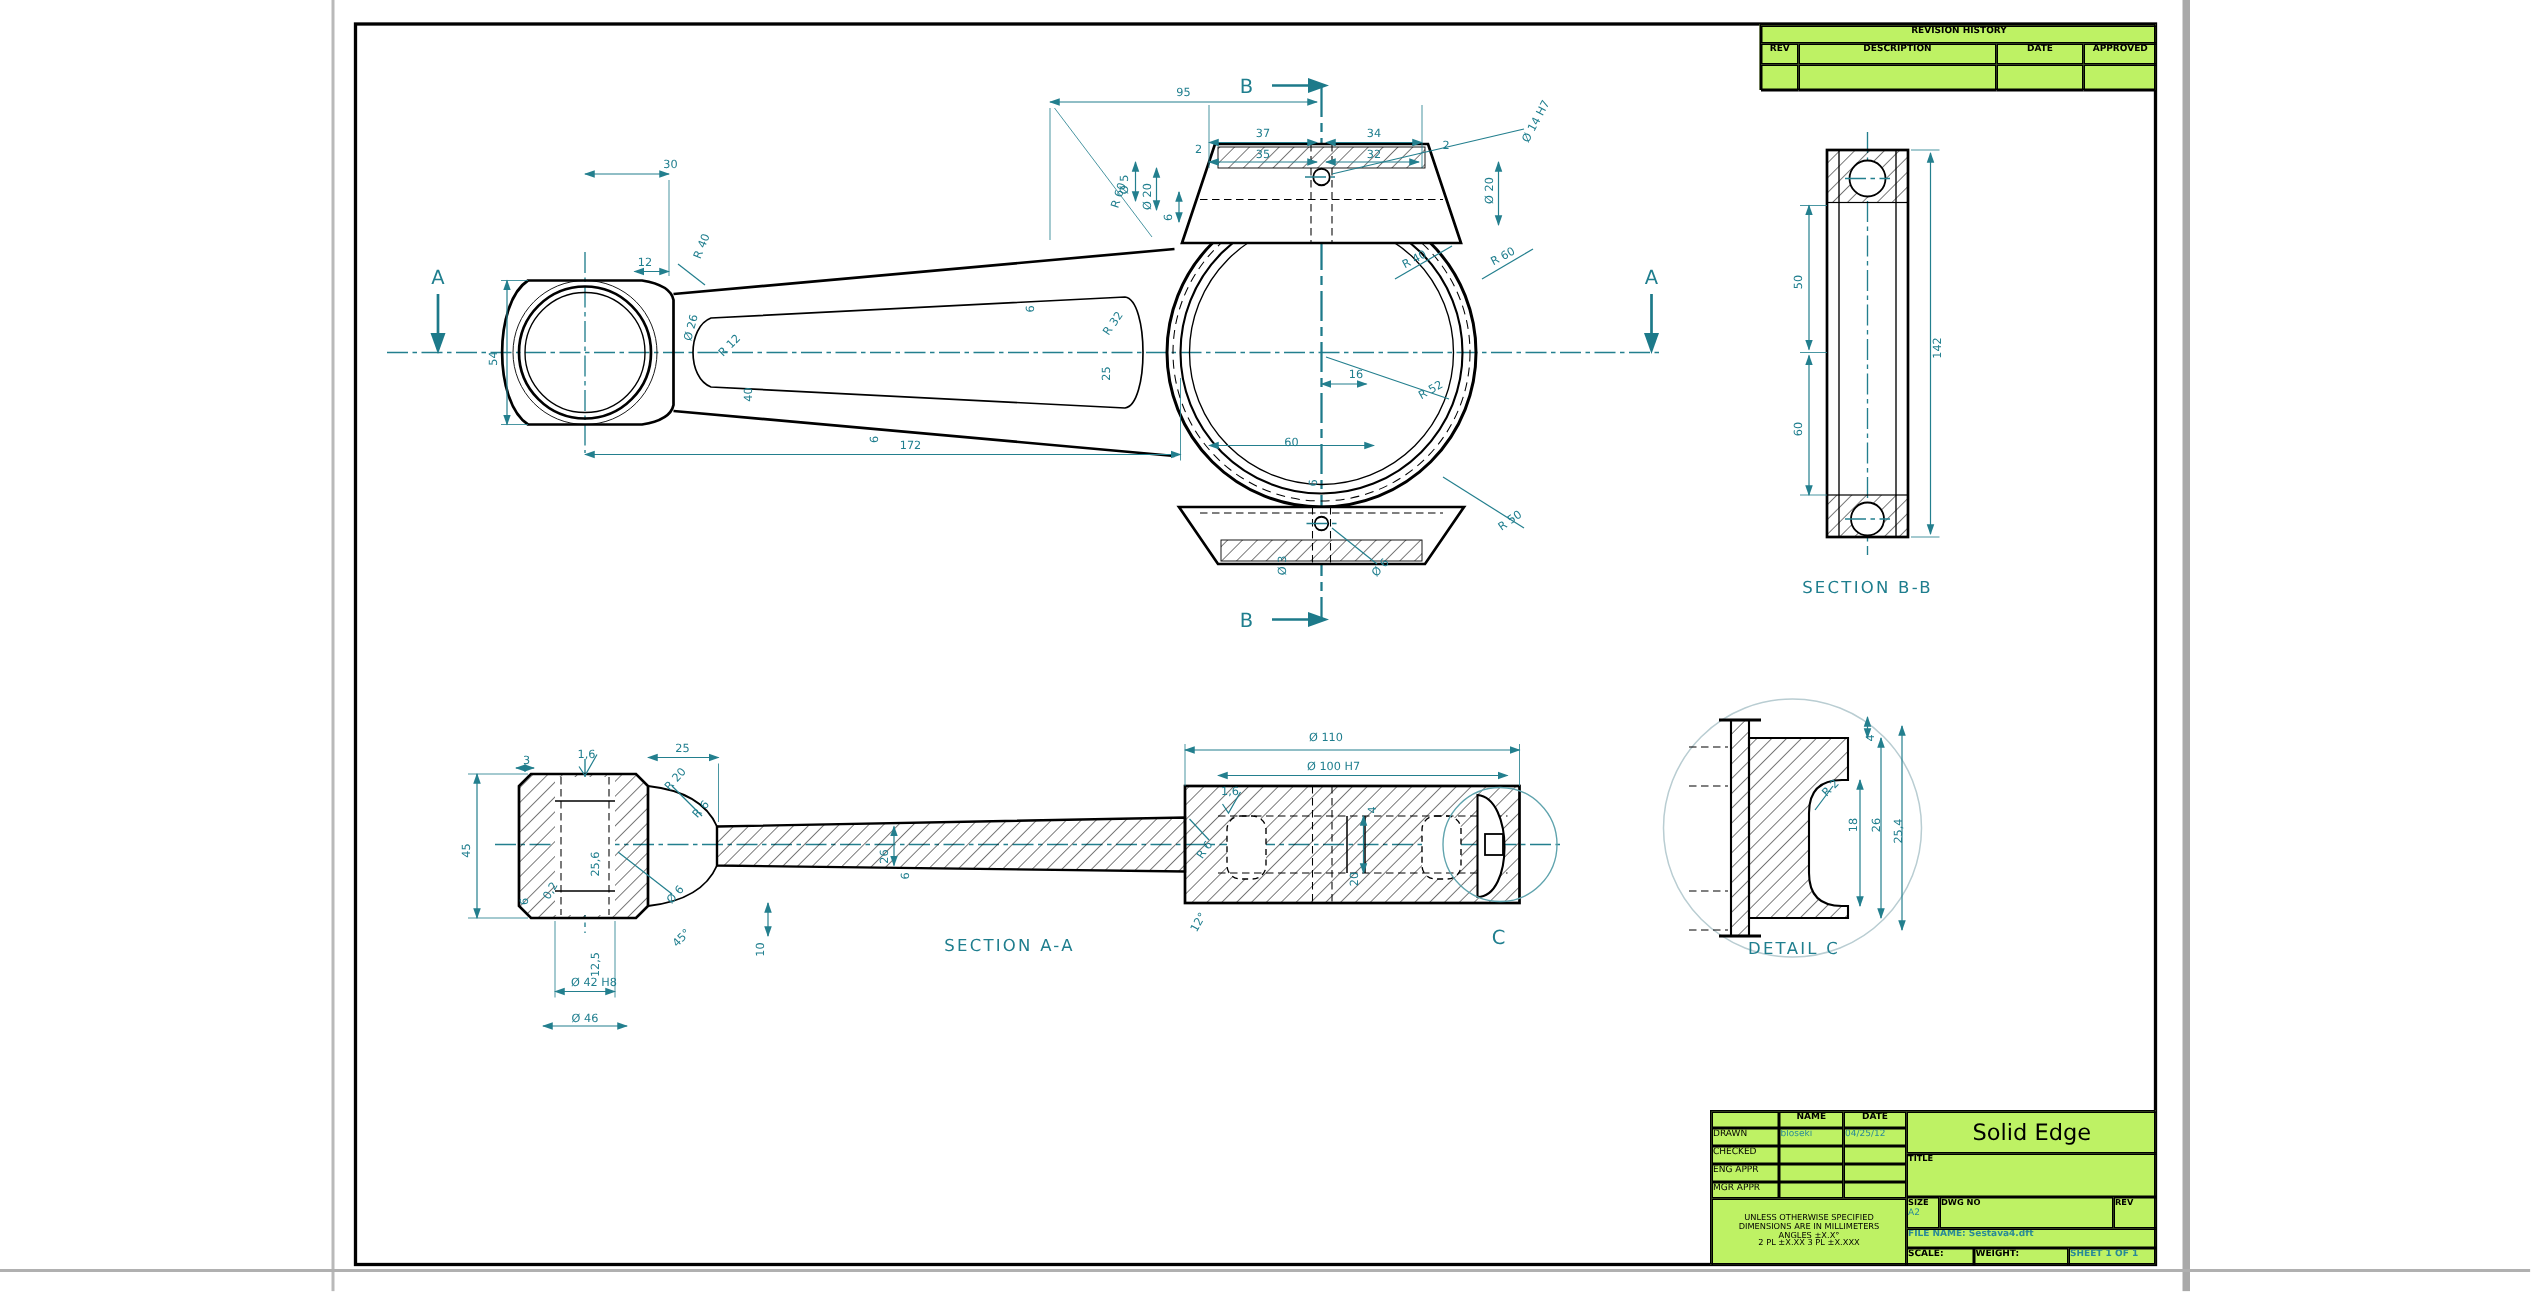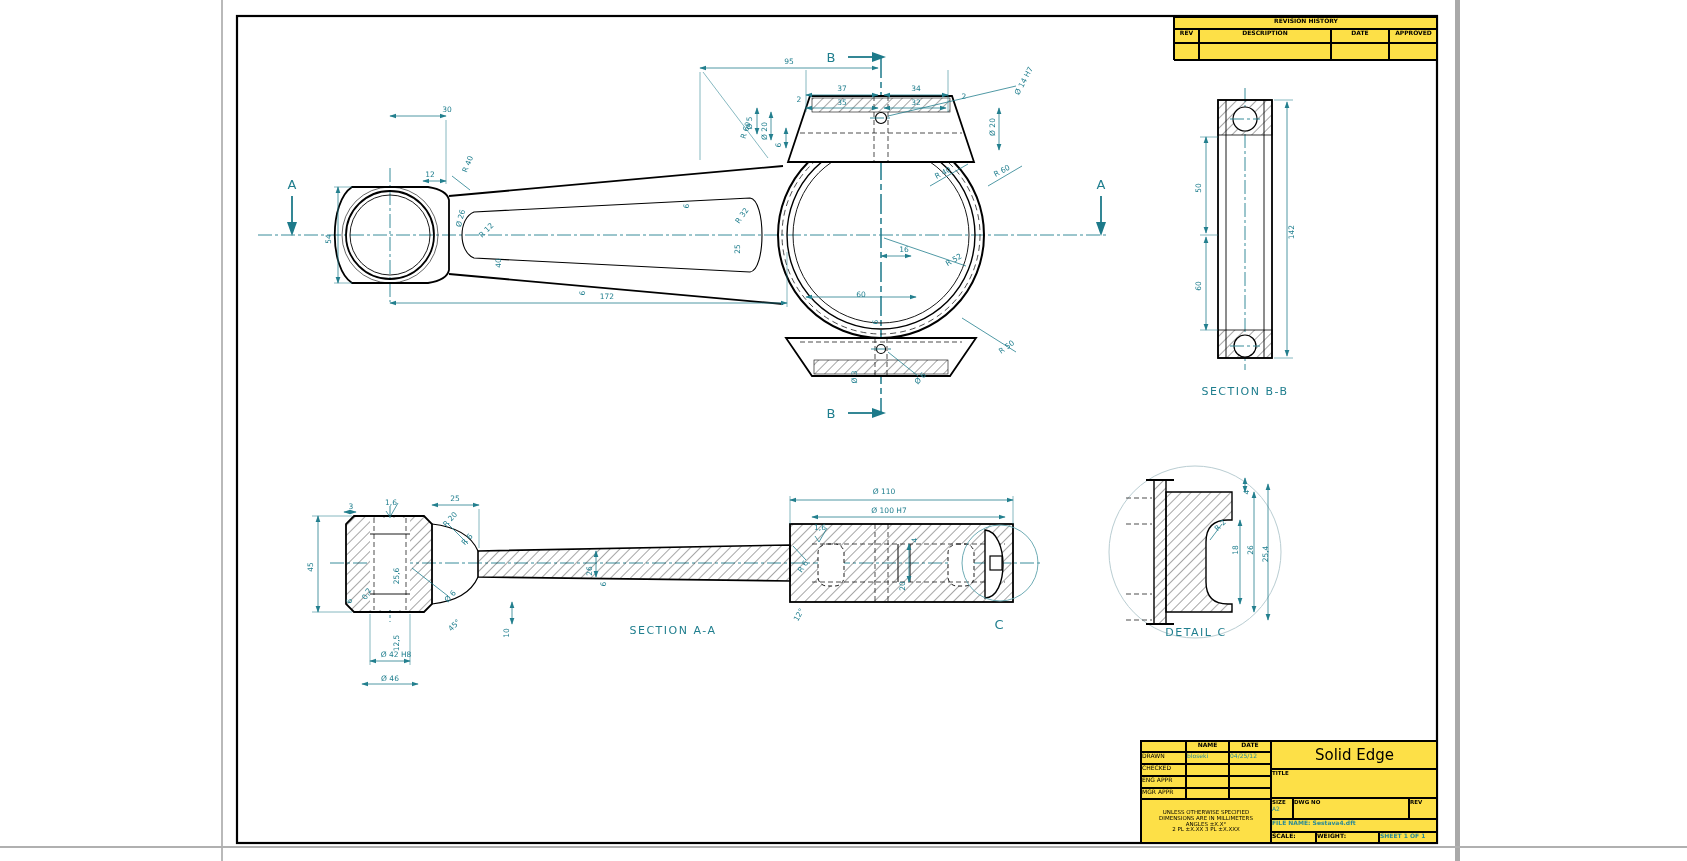--- a/index.html
+++ b/index.html
@@ -15,21 +15,21 @@
   .cls{stroke:#1d7a8a;stroke-width:1.5;fill:none;stroke-dasharray:20 4 6 4;}
   .dimline{stroke:#237f8e;stroke-width:0.8;fill:none;}
   .extline{stroke:#237f8e;stroke-width:0.55;fill:none;}
   .secarrow{stroke:#1d7a8a;stroke-width:1.8;fill:none;}
   .secfill{fill:#1d7a8a;stroke:none;}
   text.ann{fill:#1f7e8e;}
   text.dim{font:7.5px "DejaVu Sans",sans-serif;}
   text.sec{font:13px "DejaVu Sans",sans-serif;}
   text.vt{font:11px "DejaVu Sans",sans-serif;letter-spacing:1.5px;}
   
-  .tb{position:absolute;box-sizing:border-box;border:1.6px solid #000;background:#fde047;color:#000;}
+  .tb{position:absolute;box-sizing:border-box;border:1.6px solid #000;background:#bef264;color:#000;}
   .cell{position:absolute;box-sizing:border-box;border:0.8px solid #000;overflow:hidden;
         font-size:6px;line-height:1.05;white-space:nowrap;}
   .cell.hd{text-align:center;font-weight:bold;}
   .teal{color:#2a8a97;}
   .brand{font:15px "DejaVu Sans",sans-serif;display:flex;align-items:center;justify-content:center;}
   .tiny{font-size:5.5px;}
   .note{display:flex;flex-direction:column;justify-content:center;align-items:center;text-align:center;}
 </style>
 </head>
 <body>

